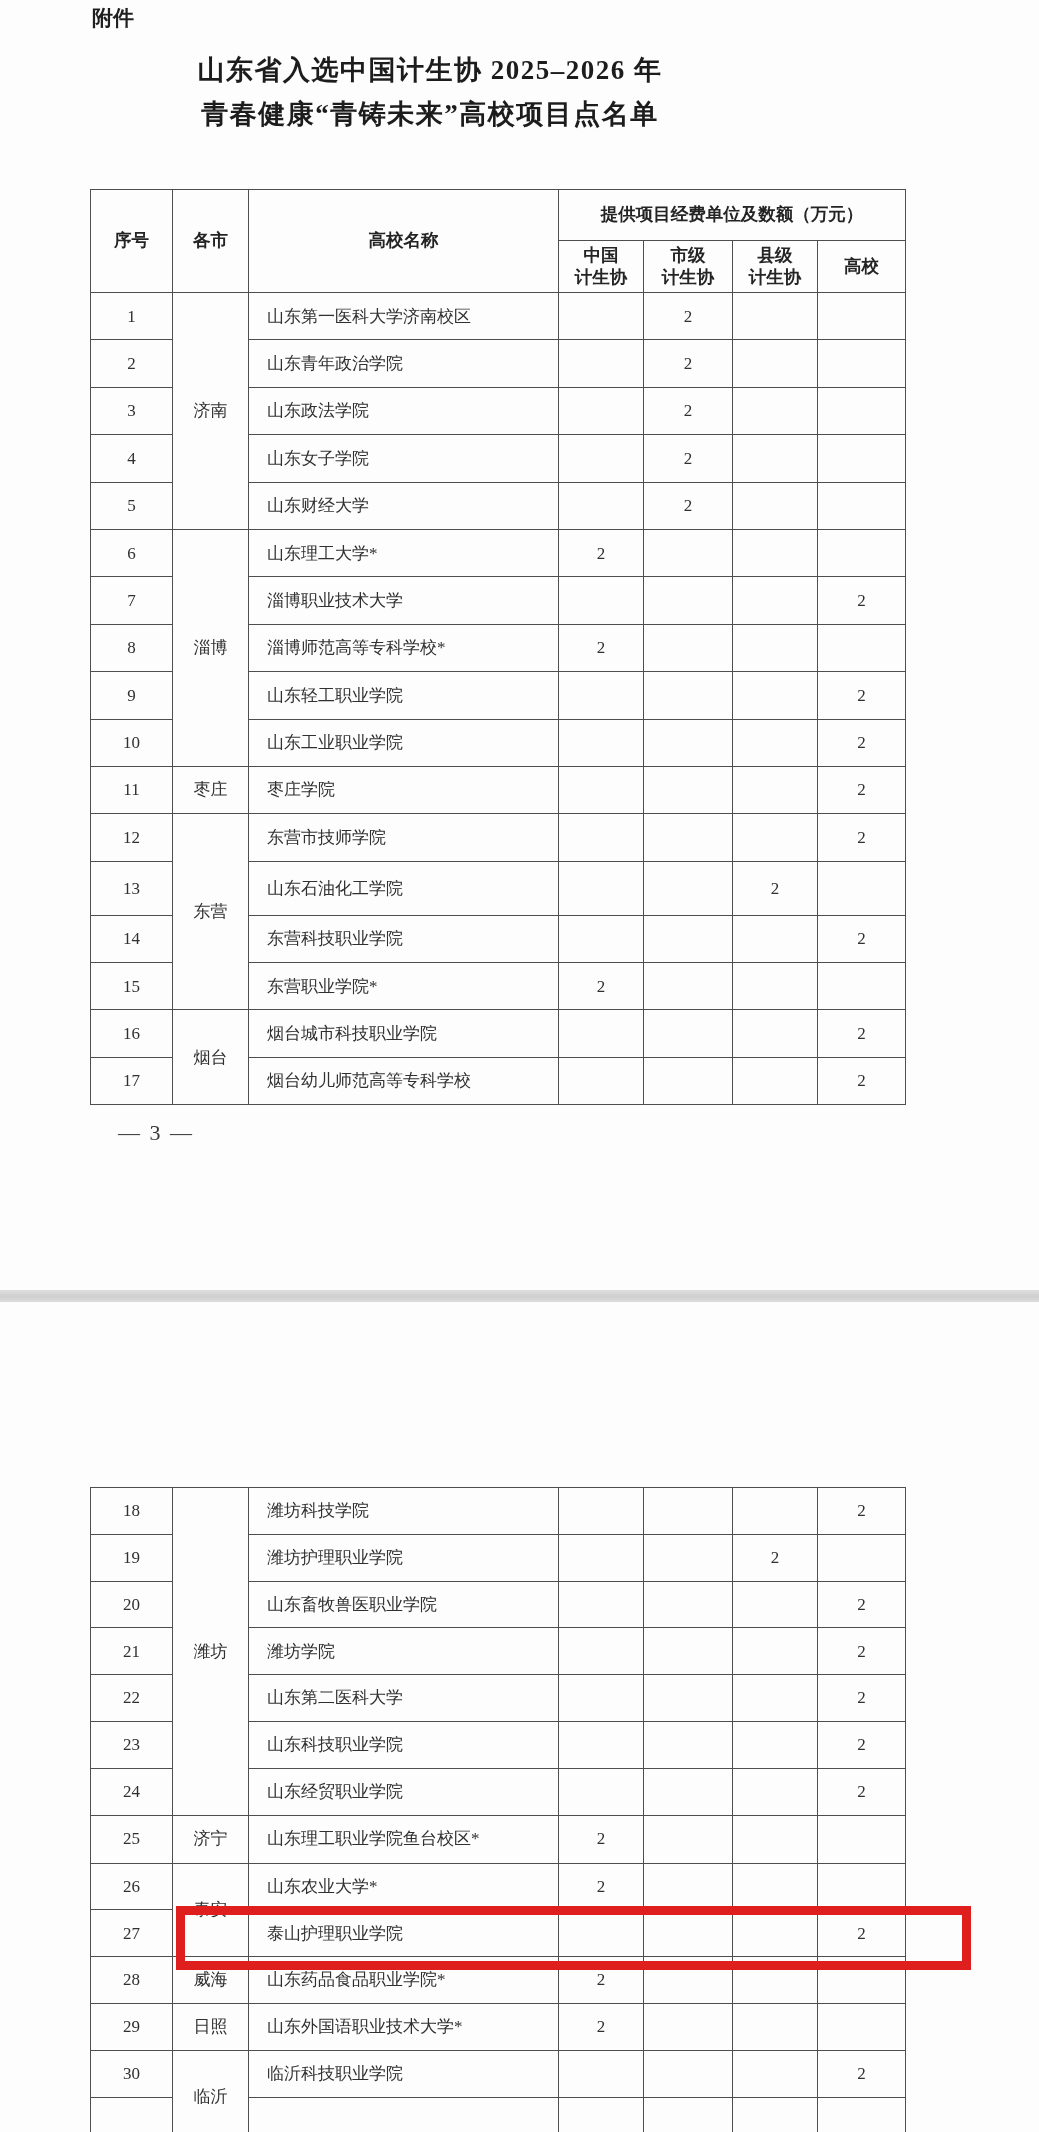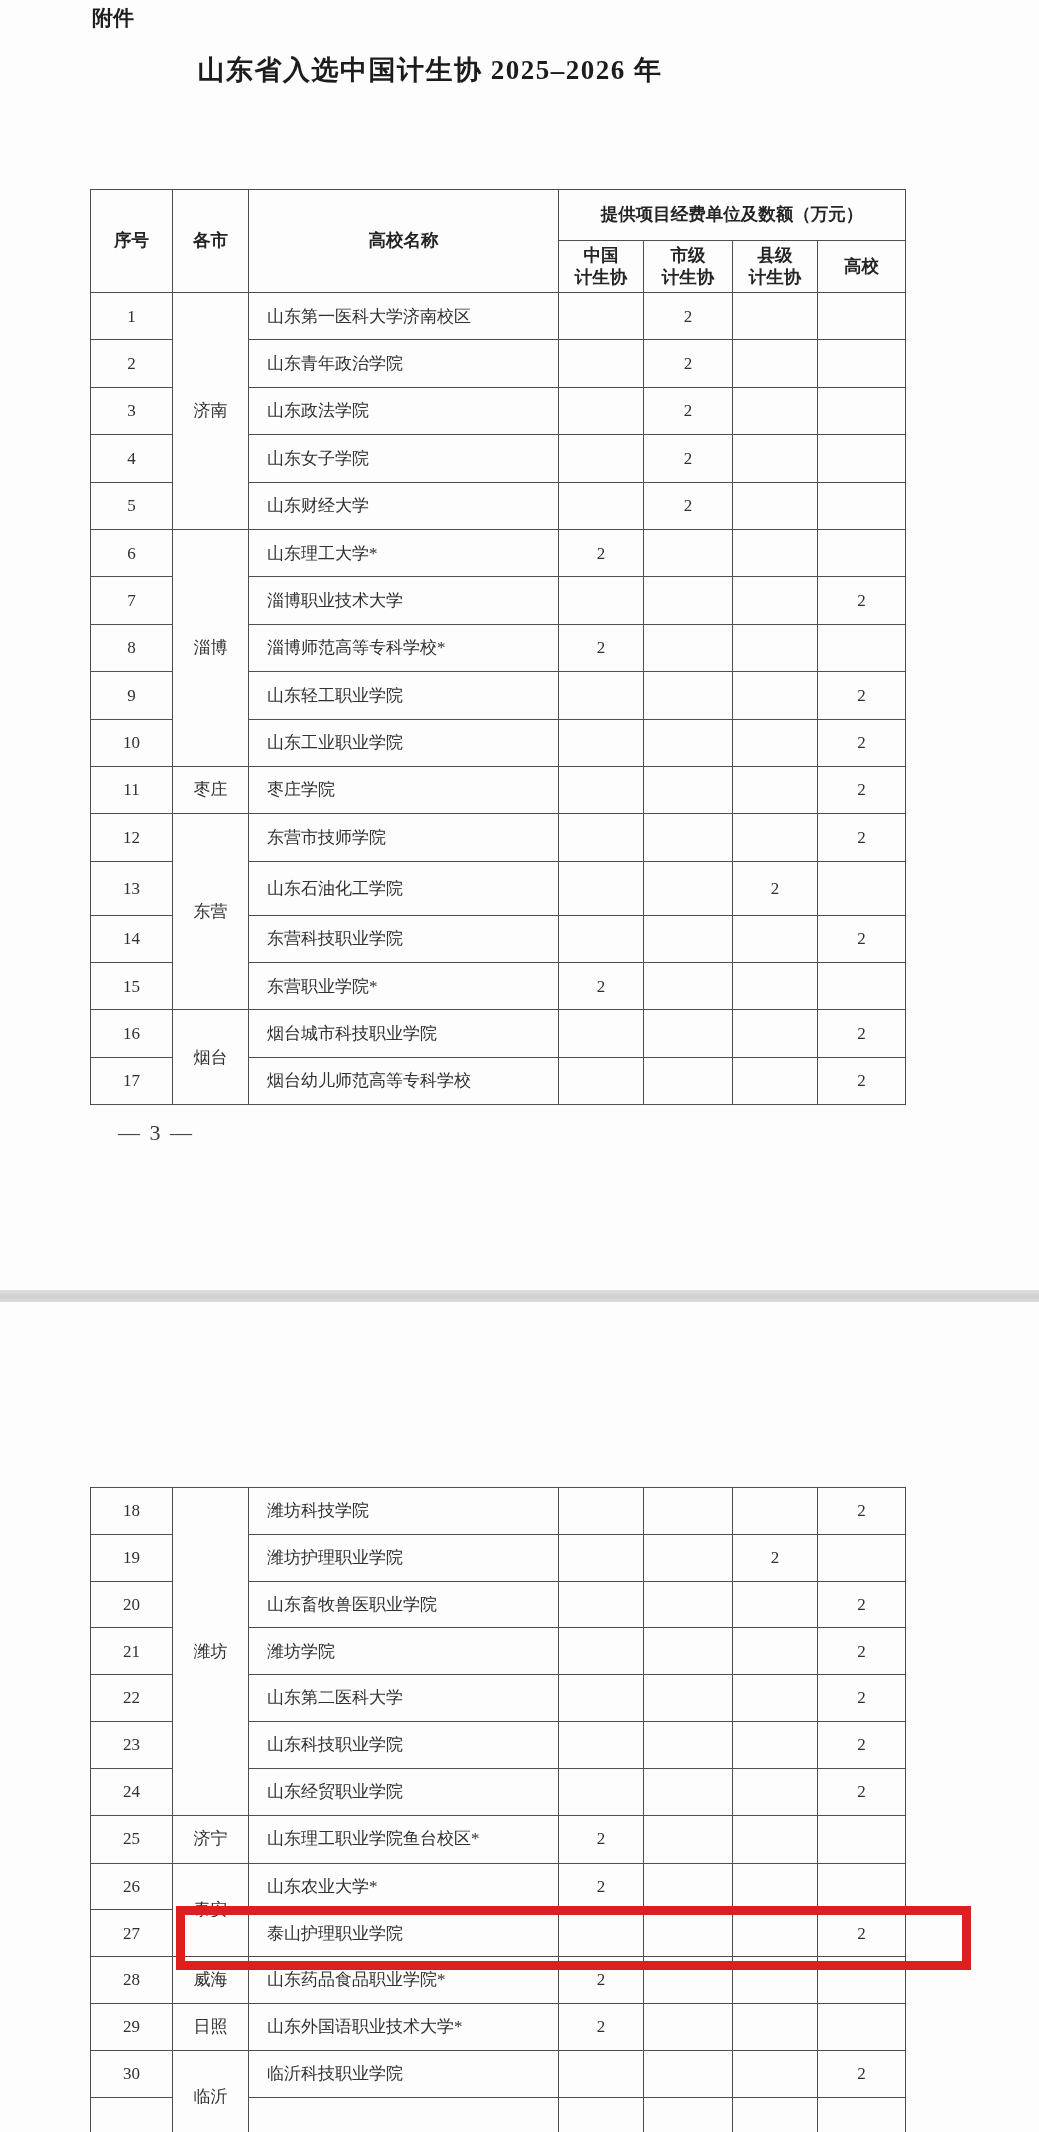--- a/index.html
+++ b/index.html
@@ -44,20 +44,21 @@
   .subhdr-line{display:block;}
 </style>
 </head>
 <body>
 
 <div id="screen">
 
   <div class="attachment">附件</div>
 
   <div class="title l1">山东省入选中国计生协 2025–2026 年</div>
+  <div class="title l2">青春健康“青铸未来”高校项目点名单</div>
 
   <table class="doc-table" id="page1-table">
       <colgroup>
         <col style="width: 82px;">
         <col style="width: 76px;">
         <col style="width: 310px;">
         <col style="width: 85px;">
         <col style="width: 89px;">
         <col style="width: 85px;">
         <col style="width: 88px;">

